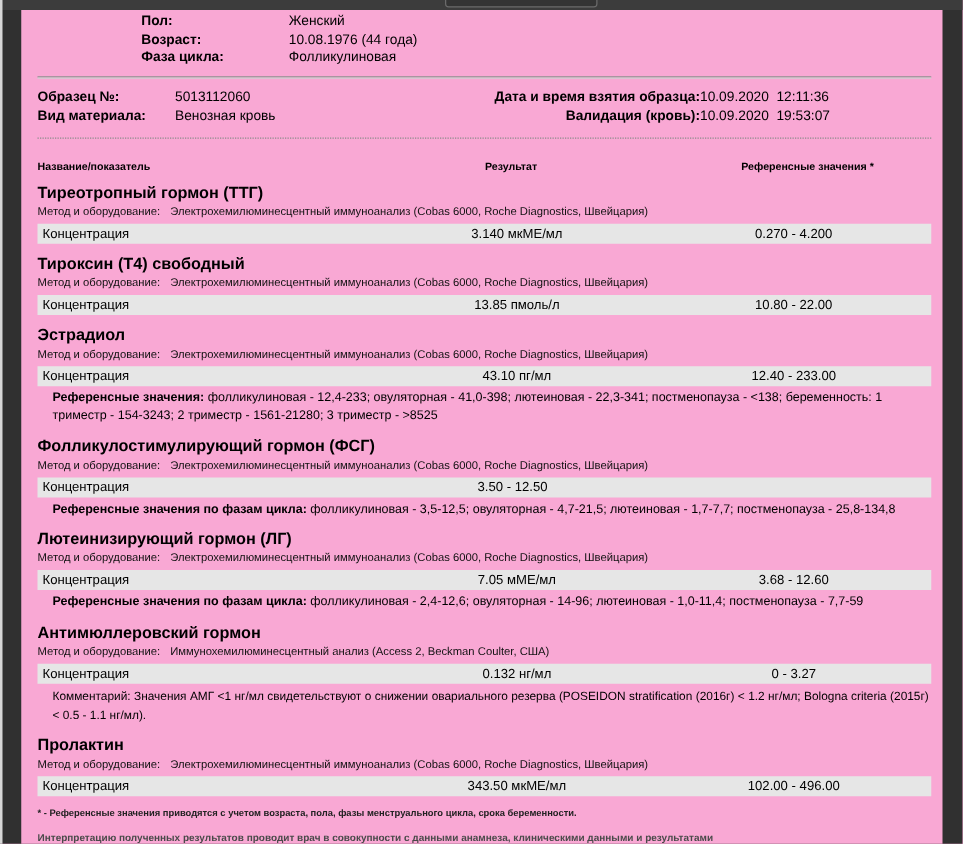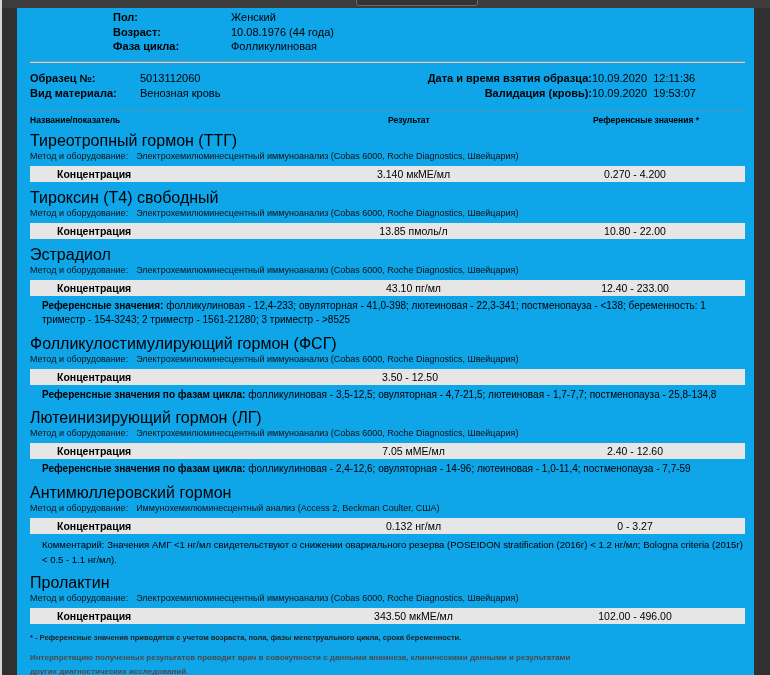--- a/index.html
+++ b/index.html
@@ -8,55 +8,55 @@
     font-family:"Liberation Sans", sans-serif;
     background:#303030;
     position:relative;
     overflow:hidden;
     color:#000;
   }
   .top-bar { position:absolute; top:0; left:0; right:0; height:8px; background:#3c3c3c; z-index:2; }
   .top-bar-pill { position:absolute; left:356px; top:-7px; width:122px; height:13px;
     border:1px solid #6b6b6b; border-radius:3px; background:#343434; }
   .edge-light { position:absolute; left:0; top:0; width:2px; height:675px; background:#d6d6d6; z-index:3; }
-  .page { position:absolute; left:17px; top:8px; width:737px; height:667px; background:#0ea5e9; overflow:hidden; }
+  .page { position:absolute; left:17px; top:8px; width:737px; height:667px; background:#f9a8d4; overflow:hidden; }
   .content { padding:0 9px 0 13px; }
 
   
   .patient { margin-top:2px; margin-left:83px; }
   .patient .kv-row { display:flex; line-height:14.5px; }
   .patient .kv-label { width:103px; font-weight:bold; font-size:11px; }
   .patient .kv-value { font-size:11px; white-space:pre-wrap;margin-left:15px; }
 
   .sep-double { margin-top:7px; height:2px; border-top:1px solid #8e8e8e; border-bottom:1px solid #cfcfcf; }
 
   
-  .sample { display:flex; margin-top:8px;gap:32px; }
+  .sample { display:flex; margin-top:8px; }
   .sample-left, .sample-right { display:flex; flex-direction:column; }
   .sample-left { width:335px; }
   .sample .kv-row { display:flex; line-height:15.5px; }
   .sample .kv-label { font-weight:bold; font-size:11px; }
   .sample .kv-value { font-size:11px; white-space:pre-wrap; }
   .sample-left .kv-label { width:110px; }
   .sample-right .kv-label { width:195px;text-align:right; }
 
   .sep-dotted { margin-top:8px; border-top:1px dotted #8a8a8a; }
 
   
-  .thead { display:grid; grid-template-columns:1fr 230px 220px; margin-top:4px; font-size:8.5px; font-weight:bold; }
+  .thead { display:grid; grid-template-columns:1fr 230px 220px; margin-top:17px; font-size:8.5px; font-weight:bold; }
   .thead .h-result { padding-left:93px; }
   .thead .h-ref { padding-left:68px; }
 
   
-  .hormone .sec-title { font-size:16px; font-weight:normal; margin-top:8px; line-height:16px; }
+  .hormone .sec-title { font-size:13px; font-weight:bold; margin-top:8px; line-height:16px; }
   .method-line { margin-top:2px; font-size:9px; line-height:11px; color:#111; }
   .method-label { margin-right:8px; }
   .result-row { display:grid; grid-template-columns:1fr 230px 220px; background:#e6e6e6;
     height:16px; align-items:center; margin-top:4px; font-size:10.5px; }
-  .result-row .cell-name { padding-left:27px;font-weight:bold; }
+  .result-row .cell-name { padding-left:4px; }
   .result-row .cell-result { text-align:center; }
   .result-row .cell-result .flag { margin-right:7px; }
   .result-row .cell-ref { text-align:center; }
   .note-block { margin-top:3px; padding-left:12px; font-size:10px; line-height:14.5px; }
   .note-block .note-label { font-weight:bold; }
   .comment-block { margin-top:3px; padding-left:12px; padding-right:2px; font-size:9.5px;
     line-height:15px; text-align:justify; }
   .comment-block b { font-weight:normal; }
 
   
@@ -186,21 +186,21 @@
   </section>
 
   <section class="hormone">
     <h2 class="sec-title">Лютеинизирующий гормон (ЛГ)</h2>
     <div class="method-line">
       <span class="method-label">Метод и оборудование:</span><span class="method-text">Электрохемилюминесцентный иммуноанализ (Cobas 6000, Roche Diagnostics, Швейцария)</span>
     </div>
     <div class="result-row">
       <span class="cell-name">Концентрация</span>
       <span class="cell-result"><span class="flag"></span><span>7.05 мМЕ/мл</span></span>
-      <span class="cell-ref">2.40 - 12.60</span>
+      <span class="cell-ref">3.68 - 12.60</span>
     </div>
     <div class="note-block">
       <b class="note-label">Референсные значения по фазам цикла:</b> <span>фолликулиновая - 2,4-12,6; овуляторная - 14-96; лютеиновая - 1,0-11,4; постменопауза - 7,7-59</span>
     </div>
 
   </section>
 
   <section class="hormone">
     <h2 class="sec-title">Антимюллеровский гормон</h2>
     <div class="method-line">

